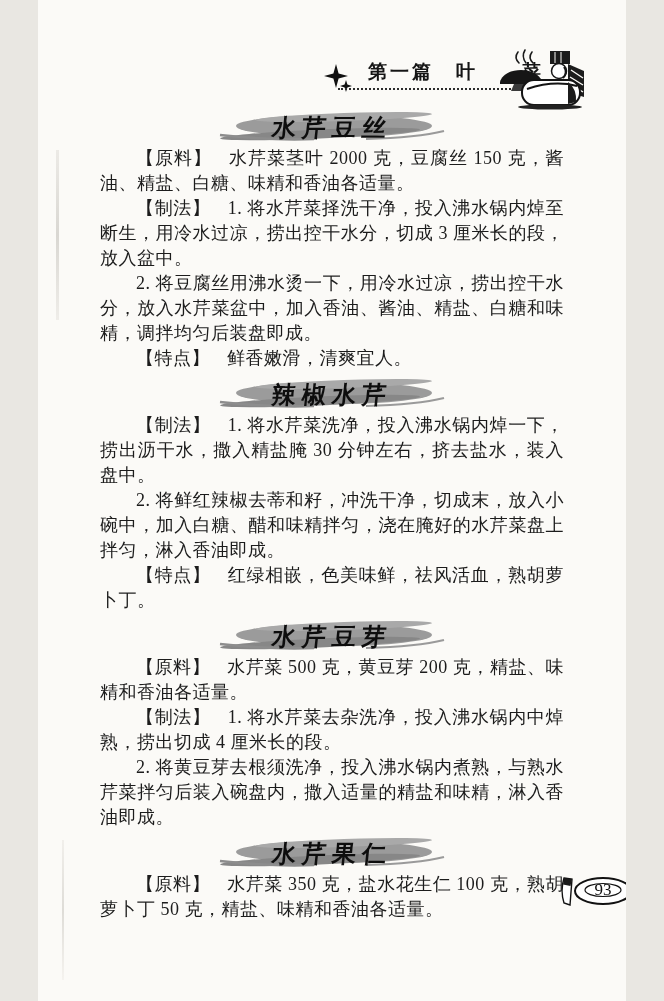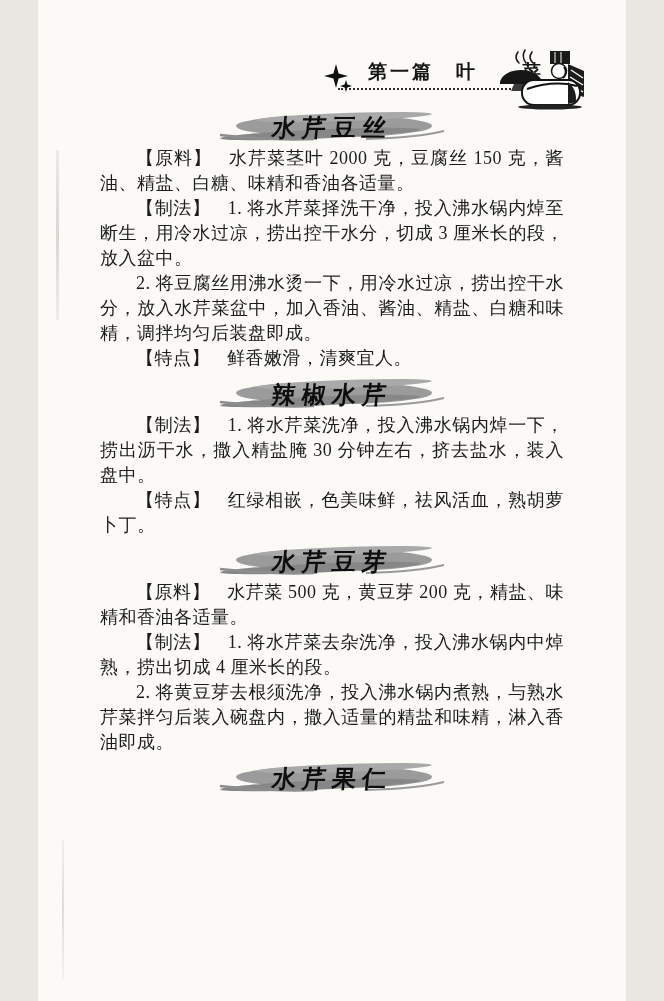--- a/index.html
+++ b/index.html
@@ -147,20 +147,21 @@
         <ellipse cx="118" cy="17" rx="98" ry="11" fill="#9b9b9b"></ellipse>
         <ellipse cx="104" cy="25" rx="100" ry="4.5" fill="#878787" transform="rotate(-2.5 104 25)"></ellipse>
         <ellipse cx="128" cy="8" rx="88" ry="4" fill="#a9a9a9" transform="rotate(-2 128 8)"></ellipse>
         <path d="M4 26 C 40 30 70 31 98 30" stroke="#8d8d8d" stroke-width="2.6" fill="none"></path>
         <path d="M150 30 C 186 29 212 26 228 22" stroke="#9a9a9a" stroke-width="2.2" fill="none"></path>
       </svg>
       <span class="title">辣椒水芹</span>
     </div>
     <div class="body-text">
       <p class="para"><span class="label">【制法】</span><span>1. 将水芹菜洗净，投入沸水锅内焯一下，捞出沥干水，撒入精盐腌 30 分钟左右，挤去盐水，装入盘中。</span></p>
+      <p class="para"><span class="label"></span><span>2. 将鲜红辣椒去蒂和籽，冲洗干净，切成末，放入小碗中，加入白糖、醋和味精拌匀，浇在腌好的水芹菜盘上拌匀，淋入香油即成。</span></p>
       <p class="para"><span class="label">【特点】</span><span>红绿相嵌，色美味鲜，祛风活血，熟胡萝卜丁。</span></p>
     </div>
   </section>
 
   <section>
     <div class="banner">
       <svg viewBox="0 0 232 34">
         <ellipse cx="118" cy="17" rx="98" ry="11" fill="#9b9b9b"></ellipse>
         <ellipse cx="104" cy="25" rx="100" ry="4.5" fill="#878787" transform="rotate(-2.5 104 25)"></ellipse>
         <ellipse cx="128" cy="8" rx="88" ry="4" fill="#a9a9a9" transform="rotate(-2 128 8)"></ellipse>
@@ -181,19 +182,36 @@
       <svg viewBox="0 0 232 34">
         <ellipse cx="118" cy="17" rx="98" ry="11" fill="#9b9b9b"></ellipse>
         <ellipse cx="104" cy="25" rx="100" ry="4.5" fill="#878787" transform="rotate(-2.5 104 25)"></ellipse>
         <ellipse cx="128" cy="8" rx="88" ry="4" fill="#a9a9a9" transform="rotate(-2 128 8)"></ellipse>
         <path d="M4 26 C 40 30 70 31 98 30" stroke="#8d8d8d" stroke-width="2.6" fill="none"></path>
         <path d="M150 30 C 186 29 212 26 228 22" stroke="#9a9a9a" stroke-width="2.2" fill="none"></path>
       </svg>
       <span class="title">水芹果仁</span>
     </div>
     <div class="body-text">
-    </div>
-  </section>
-
+      <p class="para"><span class="label">【原料】</span><span>水芹菜 350 克，盐水花生仁 100 克，熟胡萝卜丁 50 克，精盐、味精和香油各适量。</span></p>
+    </div>
+  </section>
+
+  <div class="footer">
+    <svg viewBox="0 0 118 42">
+
+      <path d="M20 6 l8 1 -2 26 -6 -2 c-2.5 -8 -2.5 -17 0 -25 z" fill="#fff" stroke="#111" stroke-width="1.4"></path>
+      <path d="M20 6 l8 1 -1.5 7 -7.5 -1.5 z" fill="#1a1a1a"></path>
+
+      <ellipse cx="59" cy="19" rx="28" ry="13" fill="#fff" stroke="#111" stroke-width="2"></ellipse>
+      <ellipse cx="59" cy="18" rx="18" ry="6.5" fill="none" stroke="#111" stroke-width="1.2"></ellipse>
+
+      <path d="M90 6 h11 v8 h-11 z" fill="#1a1a1a"></path>
+      <line x1="93" y1="6" x2="93" y2="13" stroke="#fbfaf7" stroke-width="1.2"></line>
+      <line x1="97" y1="6" x2="97" y2="13" stroke="#fbfaf7" stroke-width="1.2"></line>
+      <path d="M96 14 c2 7 1 13 -2 19" stroke="#111" stroke-width="3" fill="none" stroke-linecap="round"></path>
+    </svg>
+    <span class="page-number">93</span>
+  </div>
 
   <div class="watermark">MSHUA</div>
 
 </div>
 
 </body></html>

